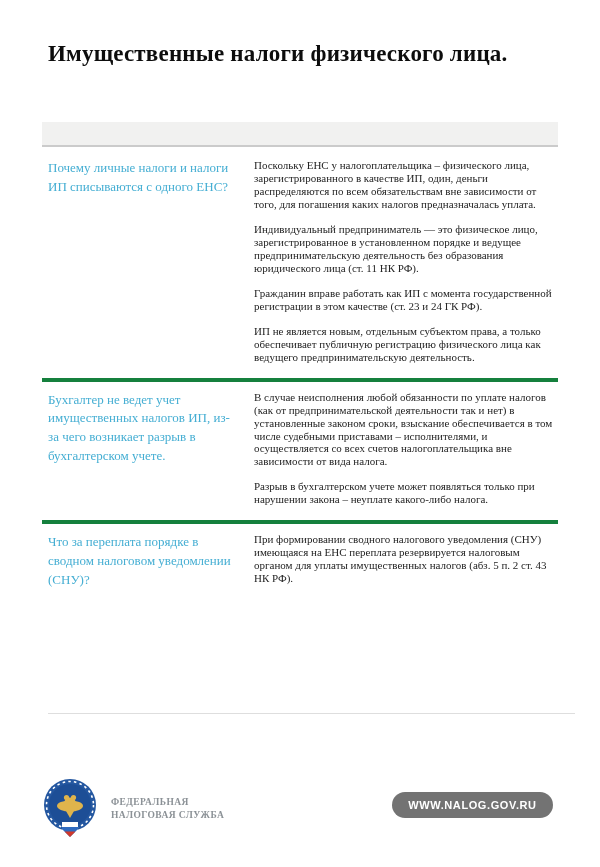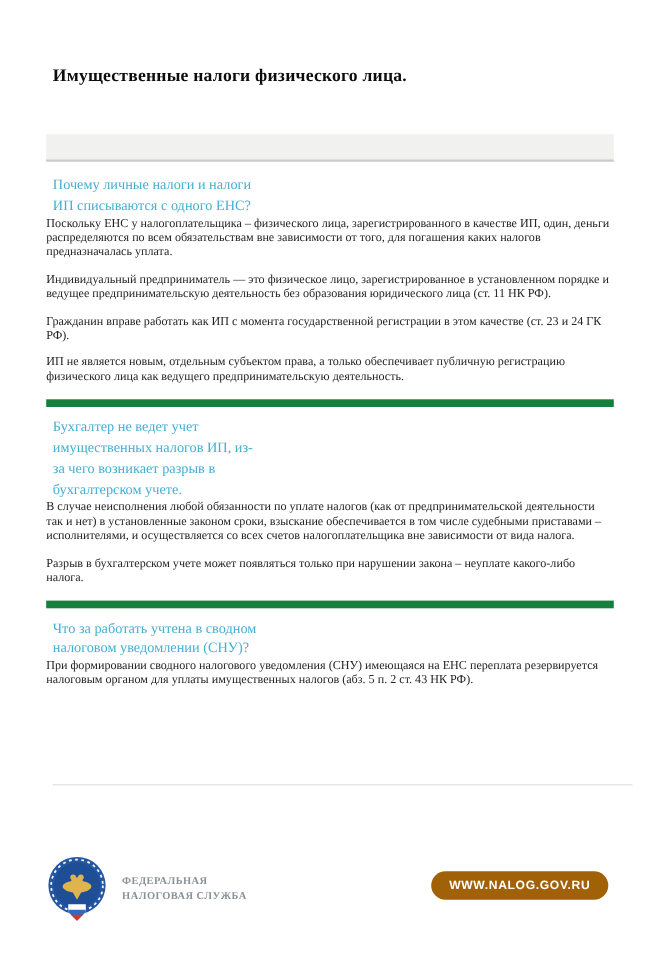--- a/index.html
+++ b/index.html
@@ -1,50 +1,50 @@
 <!DOCTYPE html>
 <html><head>
 <meta charset="utf-8">
 <style>
   html,body{margin:0;padding:0;}
   body{
     width:600px;height:867px;background:#ffffff;position:relative;
     font-family:"Liberation Serif", serif;color:#262626;overflow:hidden;
   }
   .title{
-    position:absolute;left:48px;top:60px;width:500px;
-    font-size:16px;font-weight:bold;color:#0d0d0d;line-height:1.3;letter-spacing:0.2px;
+    position:absolute;left:48px;top:39px;width:500px;
+    font-size:23px;font-weight:bold;color:#0d0d0d;line-height:1.3;letter-spacing:0.2px;
   }
   .header-bar{
     position:absolute;left:42px;right:42px;top:122px;height:23px;
     background:#f1f1f0;border-bottom:2px solid #cbcbcb;
   }
   .qa-wrap{position:absolute;left:42px;right:42px;top:150px;}
-  .qa-row{display:flex;padding:9px 0 14px 0;flex-direction:column;}
-  .qa-row.bordered{border-top:7px solid #15803d;}
+  .qa-row{display:flex;padding:9px 0 14px 0;}
+  .qa-row.bordered{border-top:4px solid #15803d;}
   .q-col{
     flex:none;width:212px;box-sizing:border-box;padding:0 16px 0 6px;
     color:#45aed3;font-size:13px;line-height:1.45;
   }
   .a-col{flex:1;font-size:11px;line-height:1.18;color:#242424;}
   .a-col p{margin:0 0 12px 0;}
   .a-col p:last-child{margin-bottom:0;}
   .final-divider{
     position:absolute;left:48px;right:25px;top:713px;height:0;
     border-top:1px solid #dedede;
   }
   .footer-logo{position:absolute;left:43px;top:778px;}
   .agency{
     position:absolute;left:111px;top:796px;
     font-family:Liberation Serif, serif;font-size:9.5px;font-weight:bold;
     color:#8b9196;letter-spacing:0.4px;line-height:1.35;
   }
   .site-button{
     position:absolute;left:392px;top:792px;width:161px;height:26px;
-    background:#a16207;border:none;border-radius:13px;cursor:pointer;
+    background:#737373;border:none;border-radius:13px;cursor:pointer;
     font-family:"Liberation Sans", sans-serif;font-size:11px;font-weight:bold;
     color:#ffffff;letter-spacing:0.6px;text-align:center;line-height:26px;padding:0;
   }
 </style>
 </head>
 <body>
 
 <div class="title">
   <div>Имущественные налоги физического лица.</div>
 </div>
@@ -65,21 +65,21 @@
 
   <div class="qa-row bordered">
     <div class="q-col">Бухгалтер не ведет учет имущественных налогов ИП, из-за чего возникает разрыв в бухгалтерском учете.</div>
     <div class="a-col">
       <p>В случае неисполнения любой обязанности по уплате налогов (как от предпринимательской деятельности так и нет) в установленные законом сроки, взыскание обеспечивается в том числе судебными приставами – исполнителями, и осуществляется со всех счетов налогоплательщика вне зависимости от вида налога.</p>
       <p>Разрыв в бухгалтерском учете может появляться только при нарушении закона – неуплате какого-либо налога.</p>
     </div>
   </div>
 
   <div class="qa-row bordered">
-    <div class="q-col">Что за работать учтена в сводном налоговом уведомлении (СНУ)?</div>
+    <div class="q-col">Что за переплата порядке в сводном налоговом уведомлении (СНУ)?</div>
     <div class="a-col">
       <p>При формировании сводного налогового уведомления (СНУ) имеющаяся на ЕНС переплата резервируется налоговым органом для уплаты имущественных налогов (абз. 5 п. 2 ст. 43 НК РФ).</p>
     </div>
   </div>
 
 </div>
 
 <div class="final-divider"></div>
 
 <div class="footer-logo">

